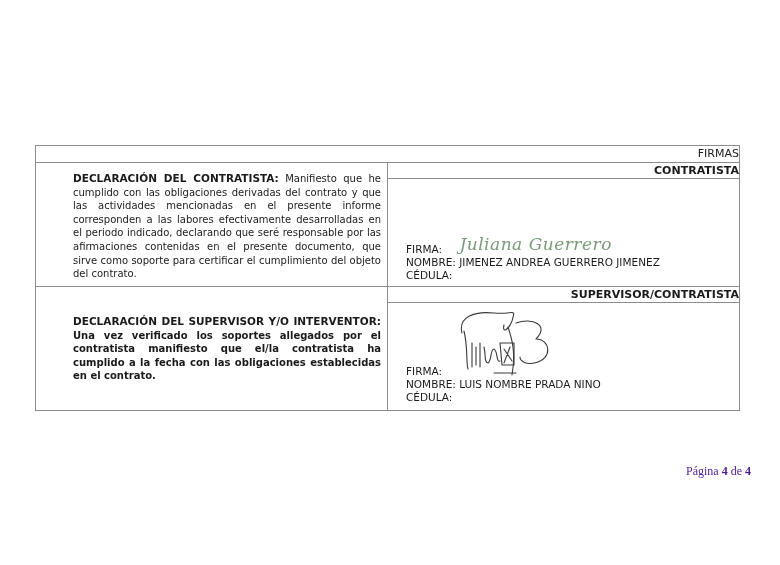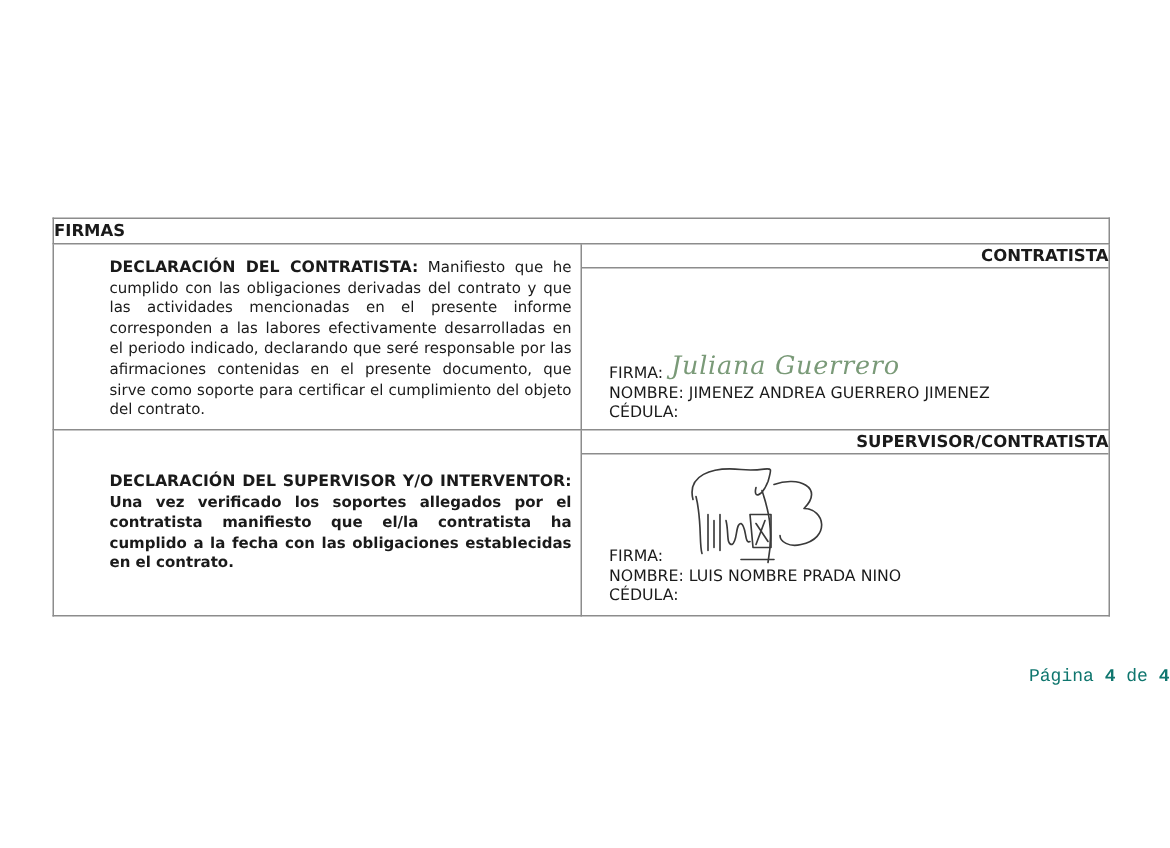--- a/index.html
+++ b/index.html
@@ -6,43 +6,43 @@
     body {
       width: 780px; height: 565px; background: #ffffff; position: relative; overflow: hidden;
       font-family: "DejaVu Sans", "Liberation Sans", sans-serif; color: #1a1a1a;
     }
     .sig-table {
       position: absolute; left: 35px; top: 145px; width: 705px;
       border-collapse: collapse; table-layout: fixed;
     }
     .sig-table td { border: 1px solid #8c8c8c; padding: 0; vertical-align: top; }
     .firmas-head {
-      height: 16px; text-align: left; font-weight: bold; font-size: 11px; line-height: 16px;
+      height: 16px; text-align: right; font-weight: normal; font-size: 11px; line-height: 16px;
     }
     .left-cell { width: 367px; }
     .decl {
       font-size: 10px; line-height: 13.6px; text-align: justify; padding: 4px 6px 0 6px; margin-left: 31px;
     }
     .decl b { font-size: 10.5px; }
     .sub-head {
       font-weight: bold; font-size: 11px; height: 15px; line-height: 15px; padding-left: 6px;
       border-bottom: 1px solid #8c8c8c;
       text-align: right;
     }
     .sign-area { position: relative; padding-left: 6px; }
     .field { font-size: 10.5px; line-height: 13px; white-space: nowrap; }
     .field .k { font-weight: normal; margin-left: 12px; }
     .sig-script {
       font-family: "DejaVu Serif", serif; font-style: italic; color: #7a9a78; font-size: 17px;
       letter-spacing: 0.5px;
     }
     .redacted { display: inline-block; width: 60px; height: 8px; }
     .page-num {
-      position: absolute; left: 686px; top: 444px; font-family: Liberation Mono, monospace;
-      font-size: 12px; color: #0f766e;
+      position: absolute; left: 686px; top: 464px; font-family: Liberation Serif, serif;
+      font-size: 12px; color: #4c1d95;
     }
     .page-num b { font-weight: bold; }
   </style>
 </head>
 <body>
 
 <table class="sig-table">
   <tbody>
       <tr>
     <td colspan="2" class="firmas-head">FIRMAS</td>
@@ -52,21 +52,21 @@
       <div class="decl" style="padding-top:9px;">
         <b>DECLARACIÓN DEL CONTRATISTA:</b><span> Manifiesto que he cumplido con las obligaciones derivadas del contrato y que las actividades mencionadas en el presente informe corresponden a las labores efectivamente desarrolladas en el periodo indicado, declarando que seré responsable por las afirmaciones contenidas en el presente documento, que sirve como soporte para certificar el cumplimiento del objeto del contrato.</span>
       </div>
     </td>
     <td>
       <div class="sub-head">CONTRATISTA</div>
       <div class="sign-area" style="height:107px;">
         <div style="position:absolute; left:6px; top:62px;">
           <div class="field">
             <span class="k">FIRMA:</span>
-            <span class="sig-script" style="margin-left:2px; position:relative; top:-3px;">Juliana Guerrero</span>
+            <span class="sig-script" style="margin-left:14px; position:relative; top:-3px;">Juliana Guerrero</span>
           </div>
           <div class="field">
             <span class="k">NOMBRE:</span>
             <span>JIMENEZ ANDREA GUERRERO JIMENEZ</span>
           </div>
           <div class="field">
             <span class="k">CÉDULA:</span>
             <span class="redacted"></span>
           </div>
         </div>

